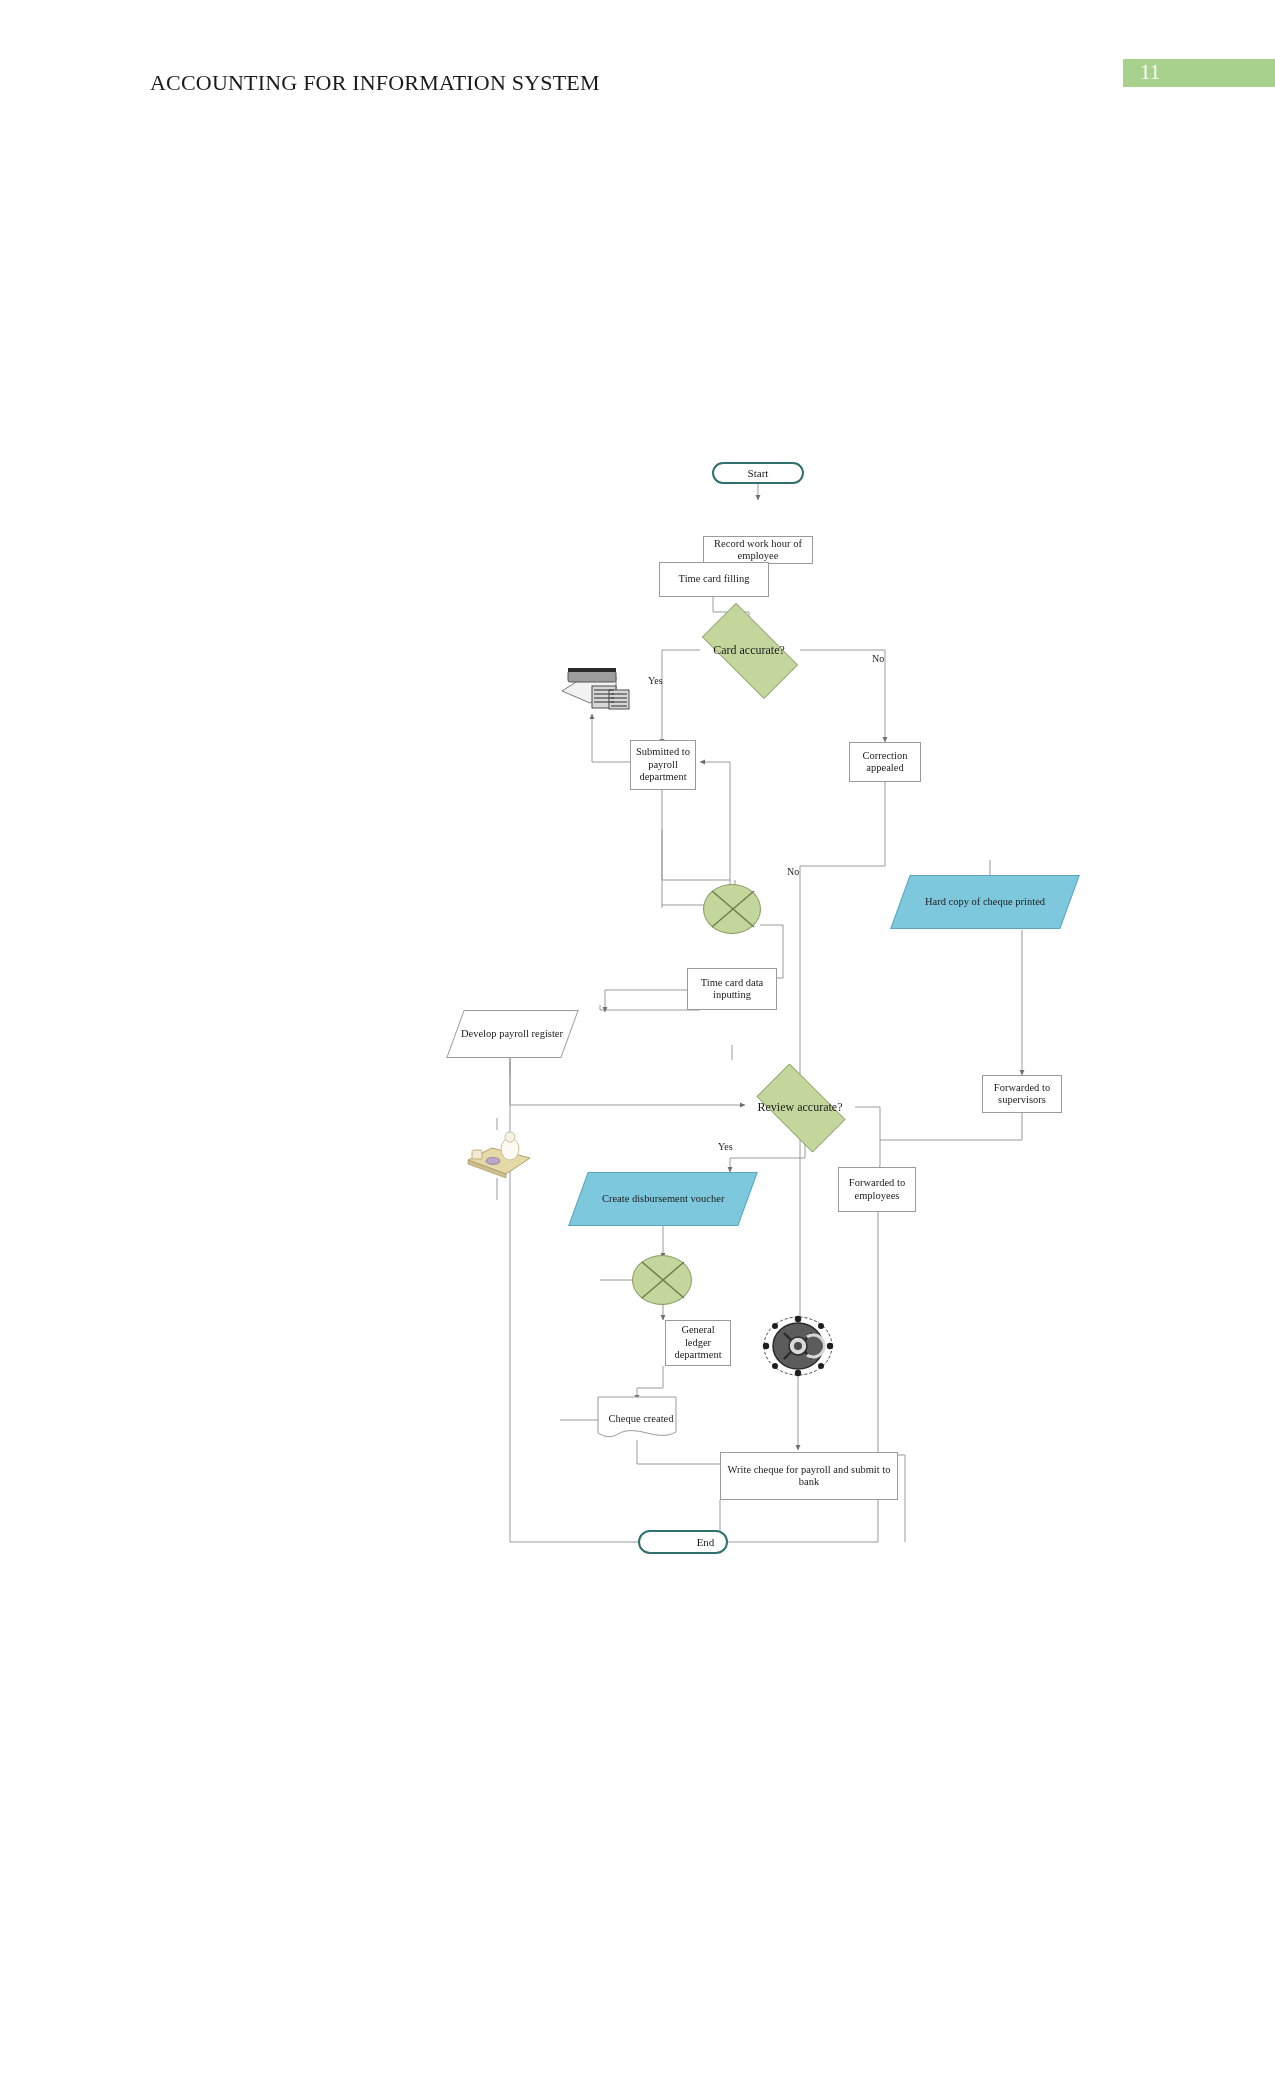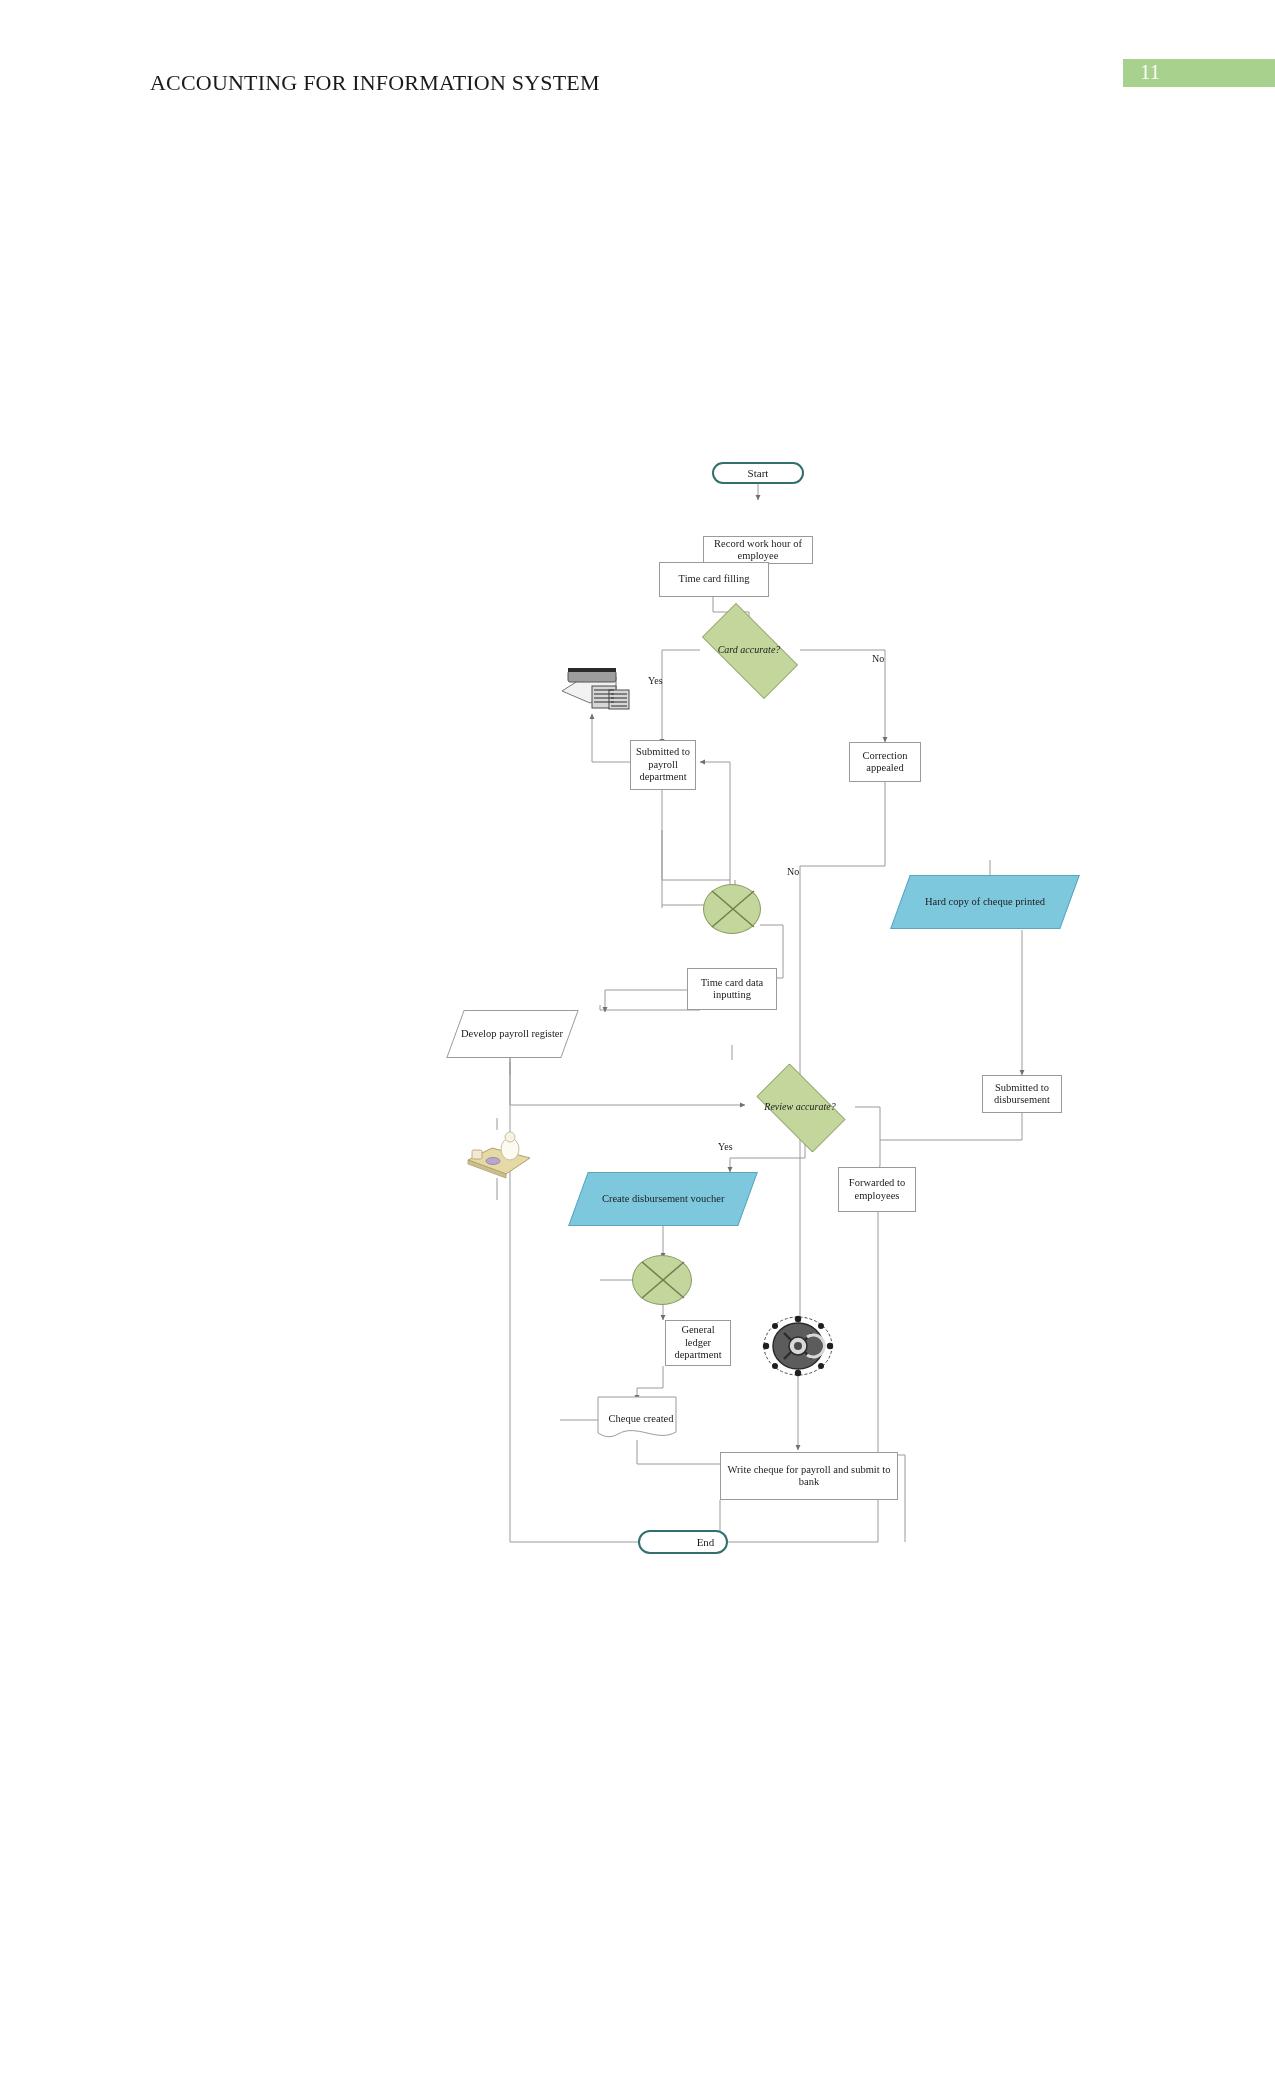--- a/index.html
+++ b/index.html
@@ -25,21 +25,21 @@
         font-family:"Liberation Serif", serif;color:#1c1c1c;line-height:1.18;}
   .node span{display:block;padding:0 3px;}
 
   .terminator{border:2px solid #31706e;border-radius:14px;background:#ffffff;
               font-size:11px;}
   .process{border:1px solid #9a9a9a;background:#ffffff;font-size:10.5px;}
   .decision-wrap{background:transparent;}
   .decision-shape{position:absolute;left:0;top:0;width:100%;height:100%;
                   background:#c3d69b;border:1px solid #6f7f4e;
                   transform:rotate(45deg) scale(0.707);}
-  .decision-label{position:relative;z-index:2;font-size:10px;font-style:italic;}
+  .decision-label{position:relative;z-index:2;font-size:12px;}
   .para-blue{background:#7ec8dd;border:1px solid #5aa6bd;font-size:10.5px;
              transform:skewX(-20deg);}
   .para-blue > span{transform:skewX(20deg);}
   .para-white{background:#ffffff;border:1px solid #9a9a9a;font-size:10.5px;
               transform:skewX(-20deg);}
   .para-white > span{transform:skewX(20deg);}
   .junction{border-radius:50%;background:#c3d69b;border:1px solid #8a9a63;}
 
   .edge-label{position:absolute;font-size:10px;color:#1c1c1c;
               font-family:"Liberation Serif", serif;}
@@ -182,21 +182,21 @@
   <div class="node para-white" style="left:455px;top:1010px;width:115px;height:48px;">
     <span>Develop payroll register</span>
   </div>
 
   <div class="node decision-wrap" style="left:745px;top:1075px;width:110px;height:64px;">
     <div class="decision-shape"></div>
     <span class="decision-label">Review accurate?</span>
   </div>
 
   <div class="node process" style="left:982px;top:1075px;width:80px;height:38px;">
-    <span>Submitted to disbursement</span>
+    <span>Forwarded to supervisors</span>
   </div>
 
   <div class="node process" style="left:838px;top:1167px;width:78px;height:45px;">
     <span>Forwarded to employees</span>
   </div>
 
   <div class="node para-blue" style="left:578px;top:1172px;width:170px;height:54px;">
     <span>Create disbursement voucher</span>
   </div>
 

